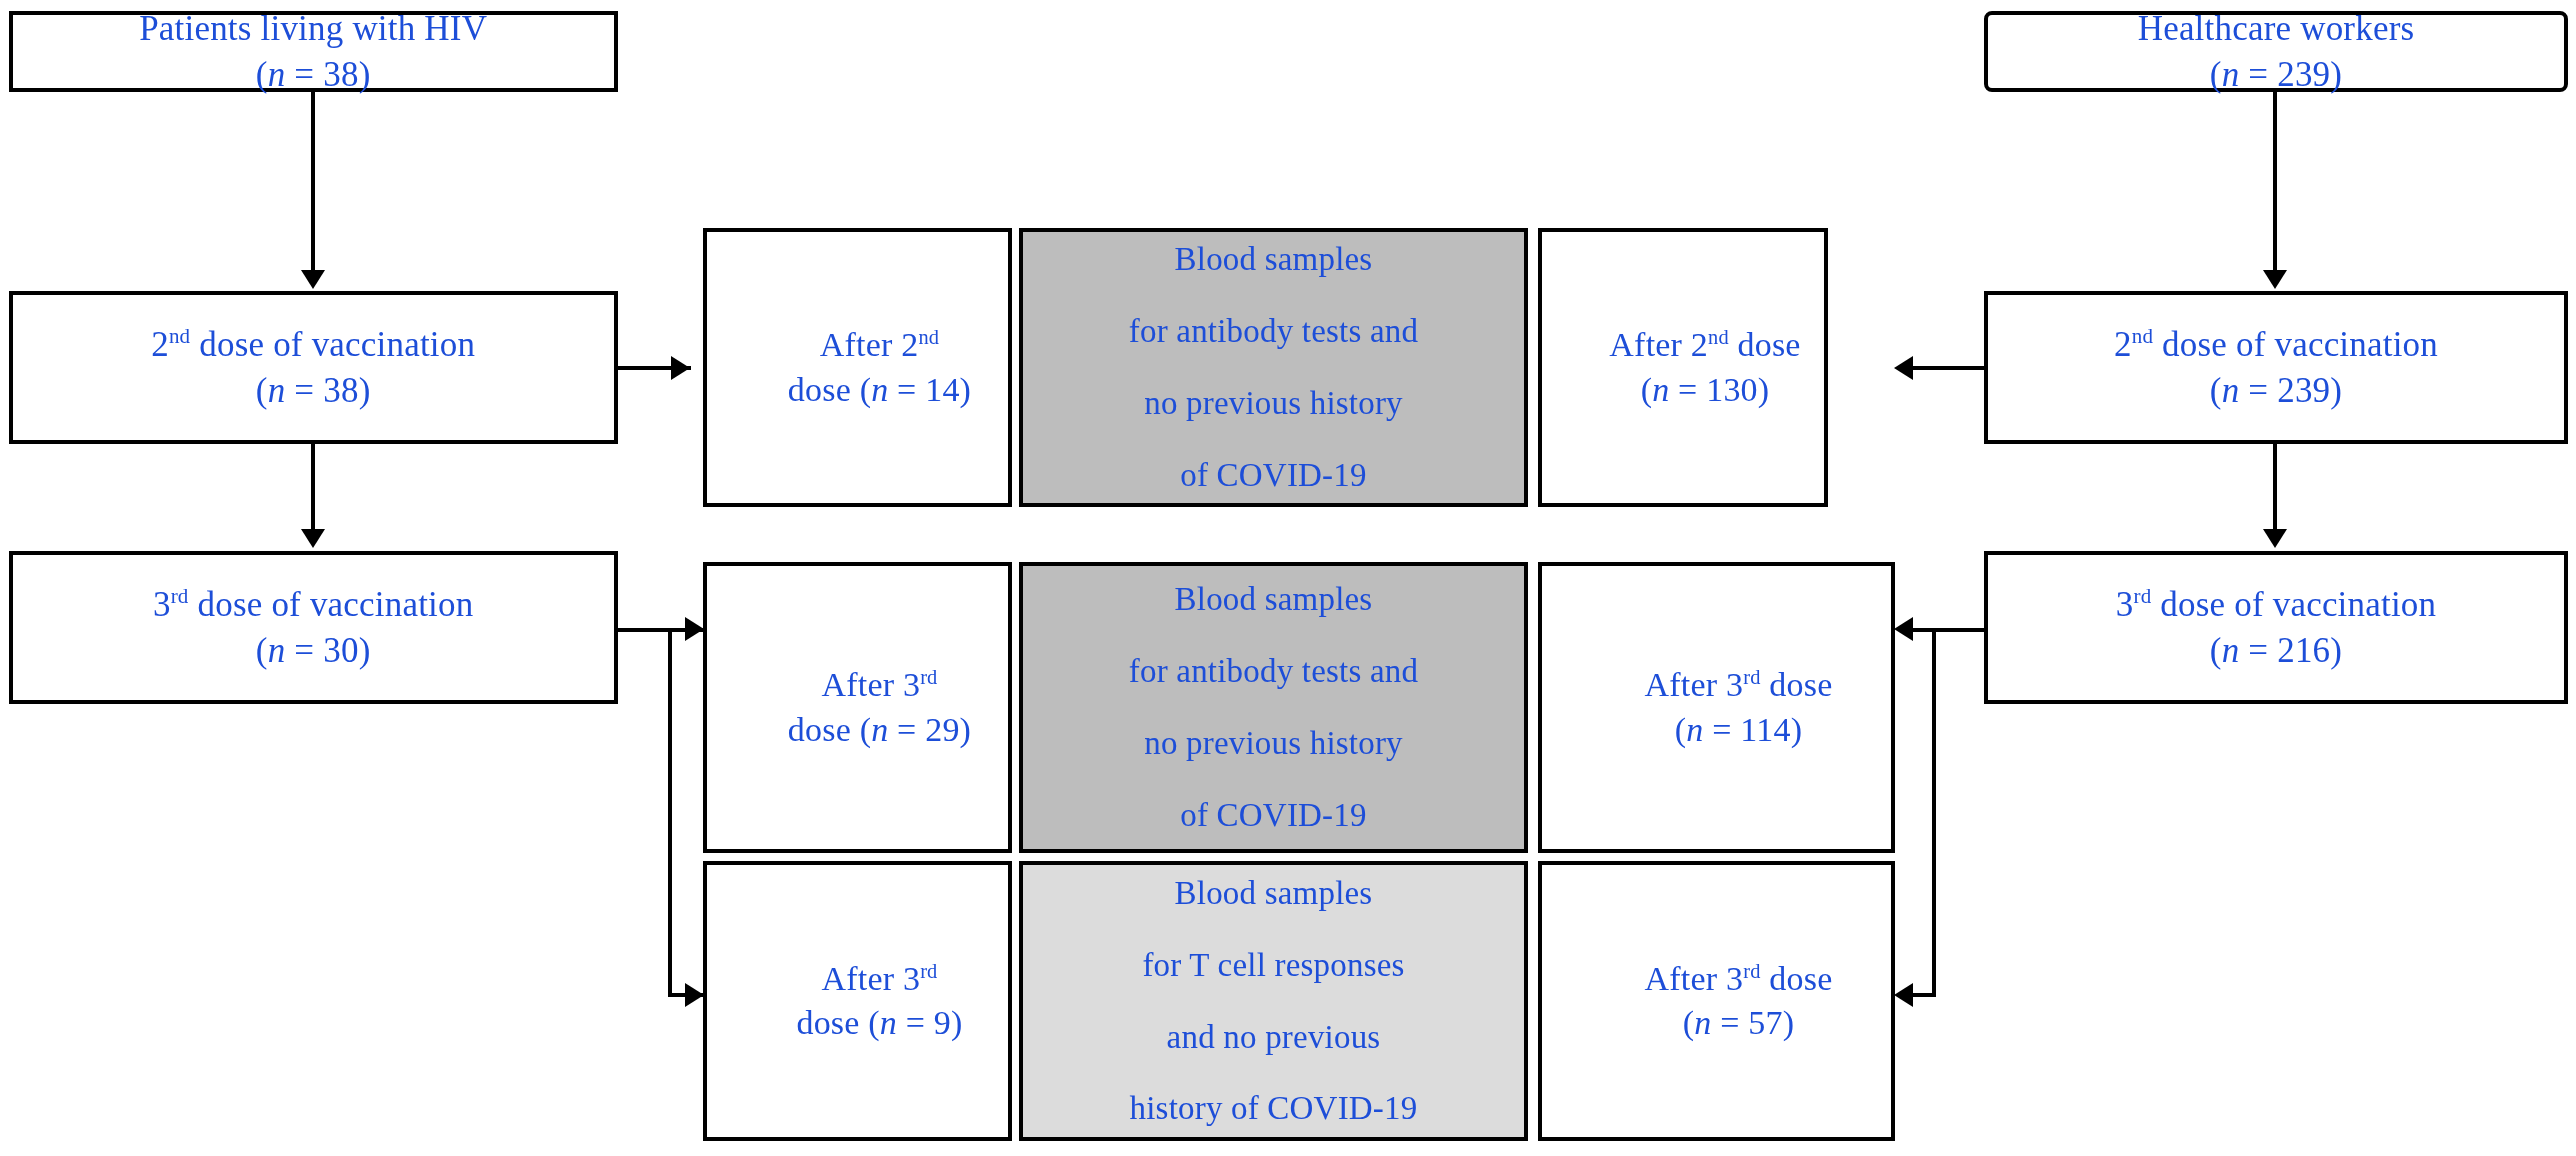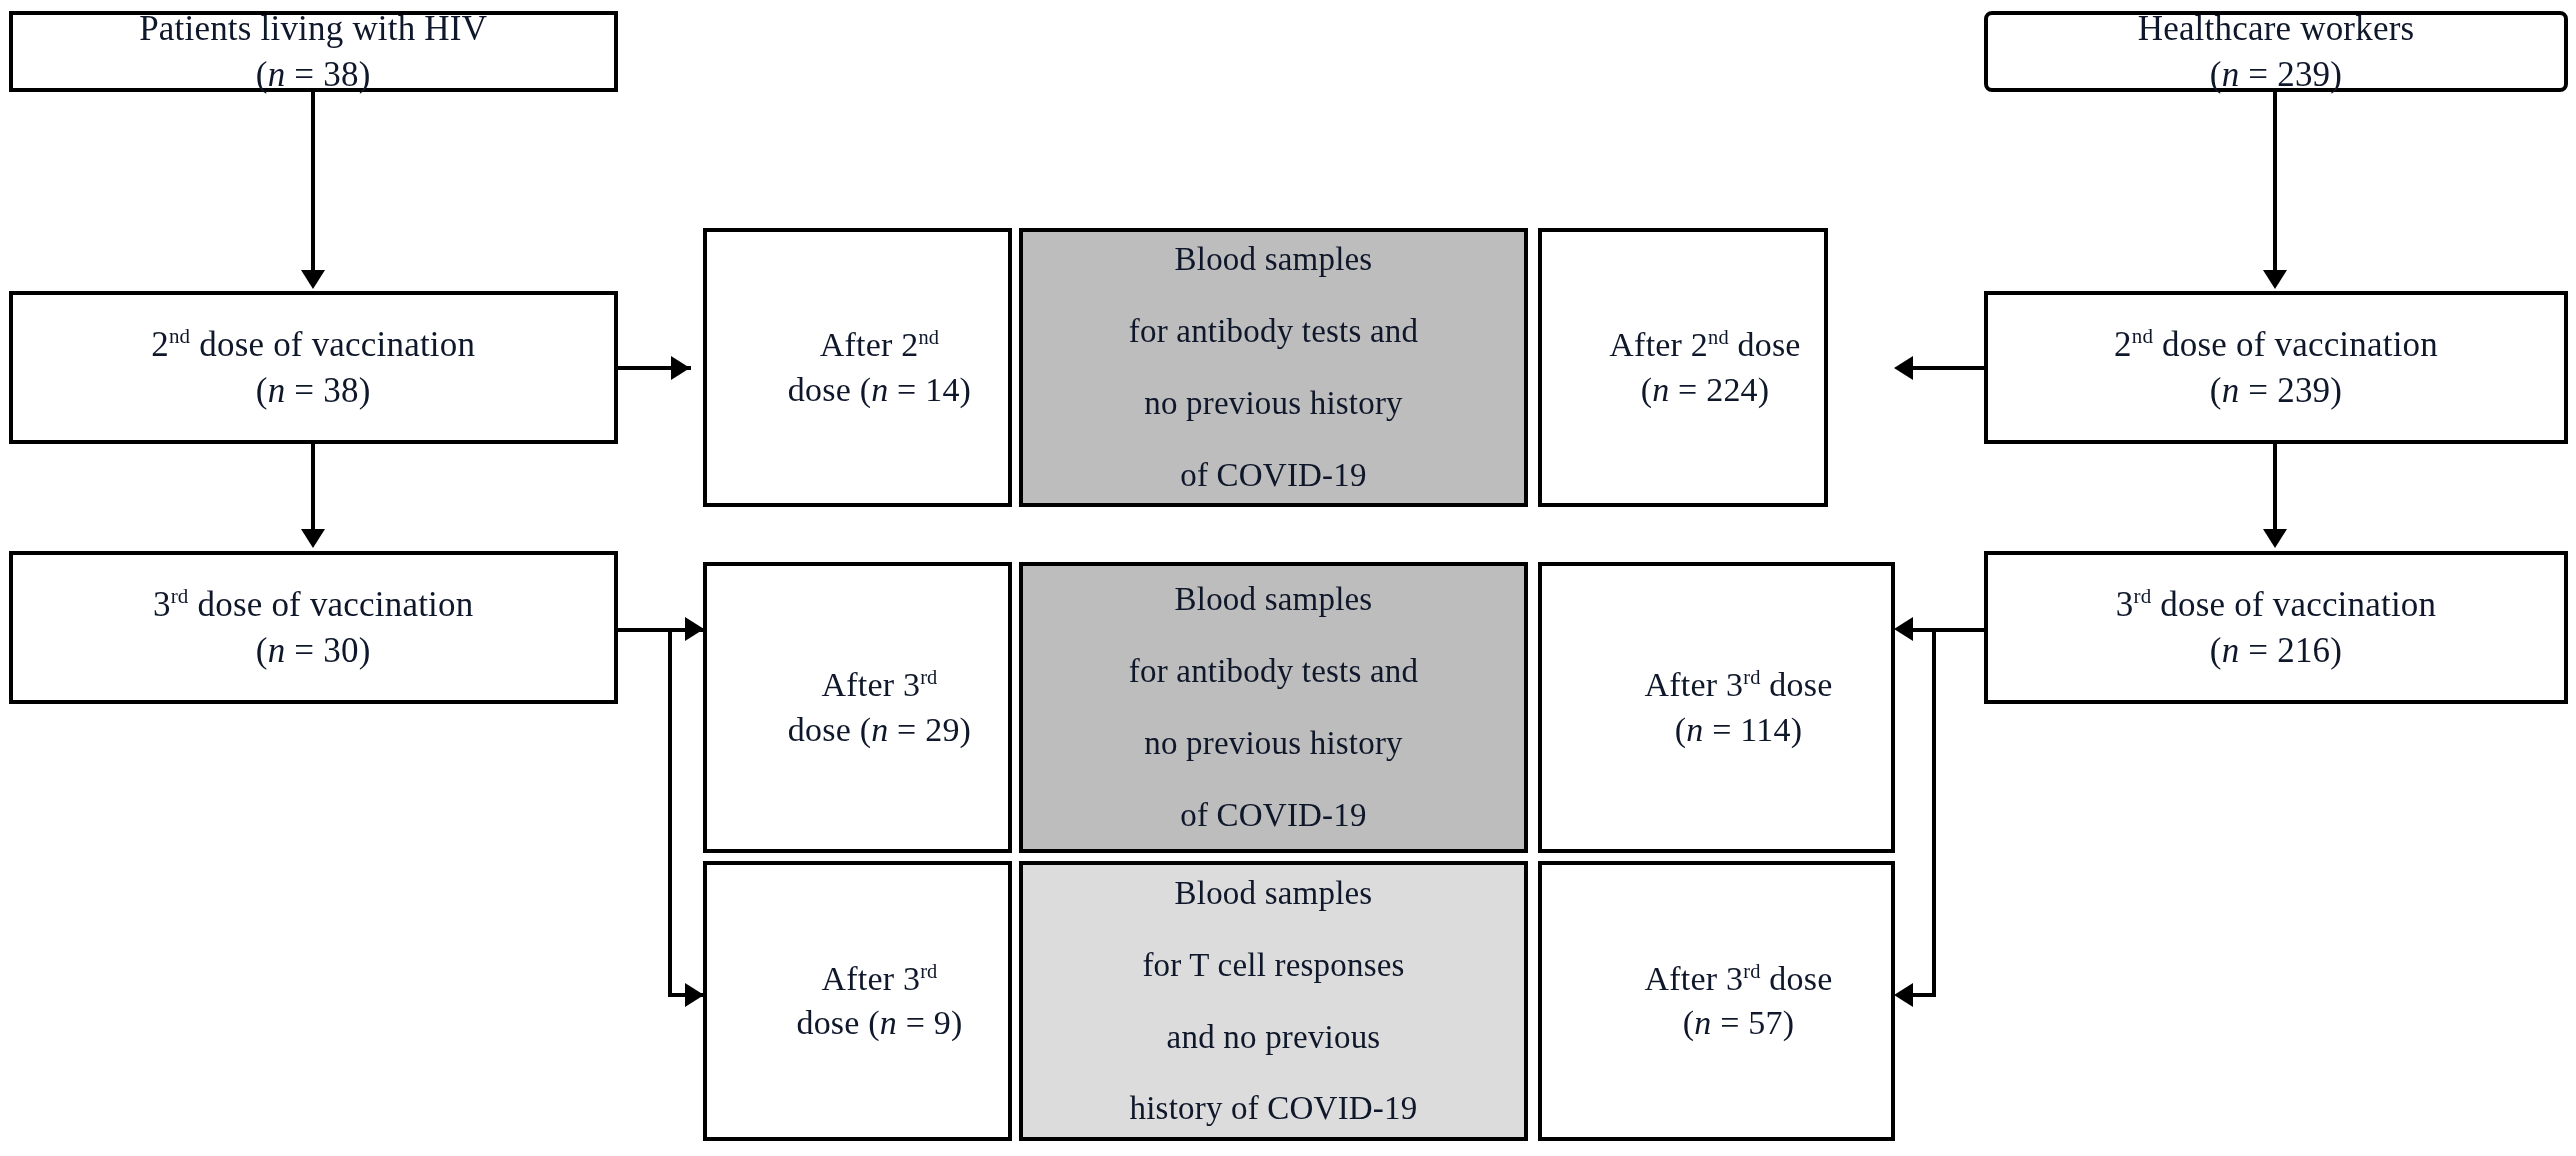--- a/index.html
+++ b/index.html
@@ -19,21 +19,21 @@
   .node {
     position: absolute;
     box-sizing: border-box;
     border: 4.3px solid #000000;
     background: #ffffff;
     display: flex;
     flex-direction: column;
     align-items: center;
     justify-content: center;
     text-align: right;
-    color: #0f172a;
+    color: #1d4ed8;
     line-height: 1.30;
     letter-spacing: 0.2px;
   }
   .node .ln {
     display: block;
     white-space: nowrap;
   }
   .node.gray-dark { background: #bdbdbd; }
   .node.gray-light { background: #dcdcdc; }
 
@@ -148,21 +148,21 @@
 
   <div class="node gray-light fs-small" style="left:1019px; top:861px; width:509px; height:280px;">
     <span class="ln">Blood samples</span>
     <span class="ln">for T cell responses</span>
     <span class="ln">and no previous</span>
     <span class="ln">history  of COVID-19</span>
   </div>
 
   <div class="node fs-mid" style="left:1538px; top:228px; width:290px; height:279px;">
     <span class="ln"><span>After </span><span>2</span><sup>nd</sup><span> dose</span></span>
-    <span class="ln"><span>(</span><i class="nvar">n</i><span> = 224)</span></span>
+    <span class="ln"><span>(</span><i class="nvar">n</i><span> = 130)</span></span>
   </div>
 
   <div class="node fs-mid" style="left:1538px; top:562px; width:357px; height:291px;">
     <span class="ln"><span>After </span><span>3</span><sup>rd</sup><span> dose</span></span>
     <span class="ln"><span>(</span><i class="nvar">n</i><span> = 114)</span></span>
   </div>
 
   <div class="node fs-mid" style="left:1538px; top:861px; width:357px; height:280px;">
     <span class="ln"><span>After </span><span>3</span><sup>rd</sup><span> dose</span></span>
     <span class="ln"><span>(</span><i class="nvar">n</i><span> = 57)</span></span>

